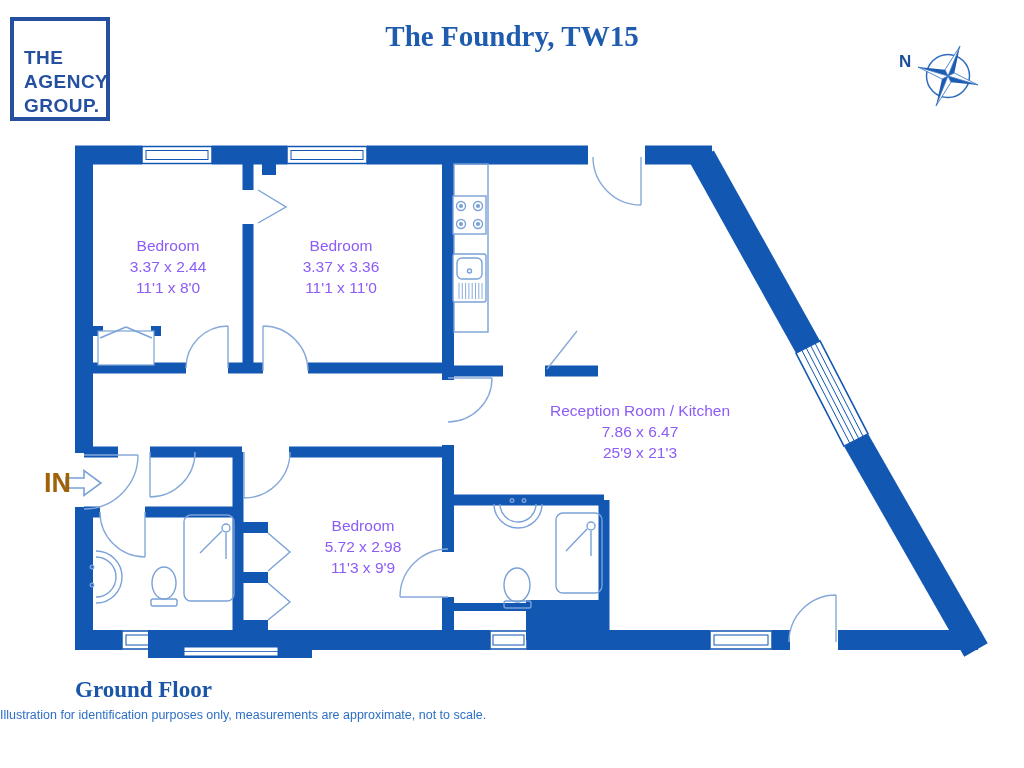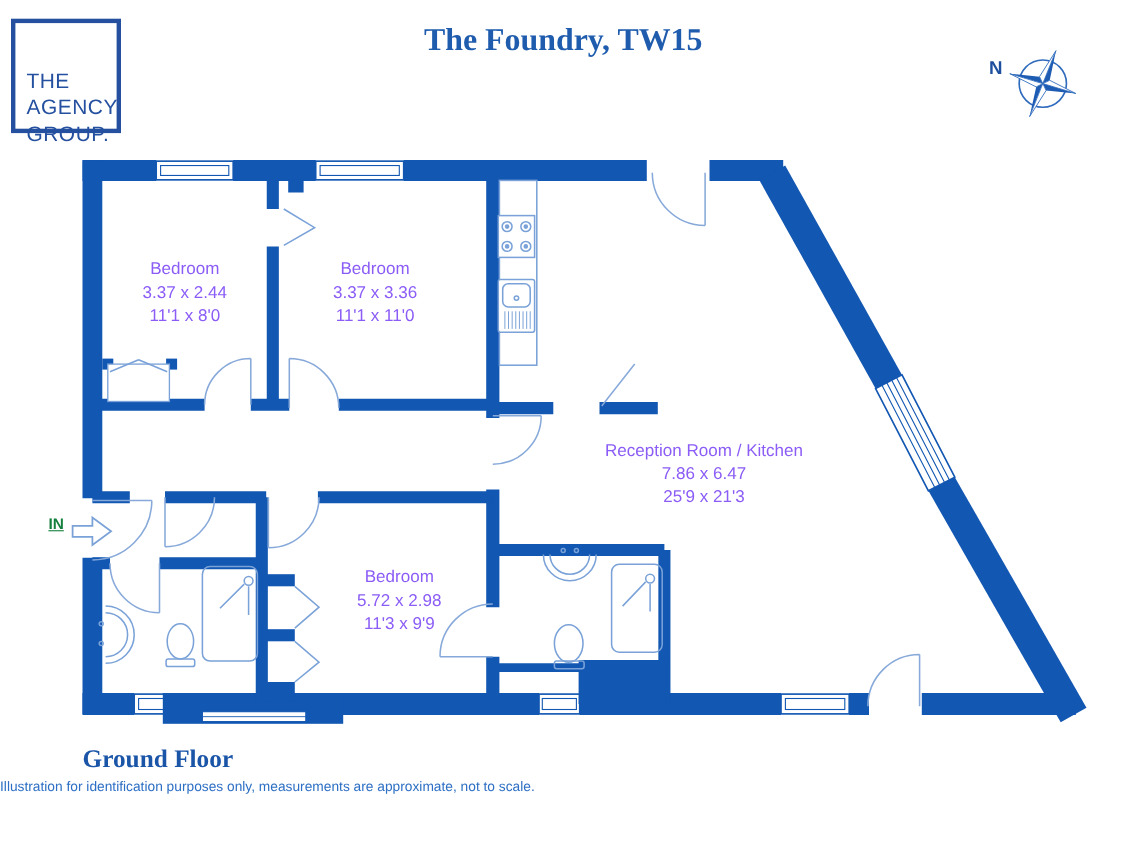--- a/index.html
+++ b/index.html
@@ -2,33 +2,33 @@
 <html><head>
 <meta charset="utf-8">
 <style>
   html,body{margin:0;padding:0;background:#ffffff;}
   .stage{position:relative;width:1024px;height:768px;background:#fff;overflow:hidden;
          font-family:"Liberation Sans",sans-serif;}
   .plan-svg{position:absolute;left:0;top:0;width:1024px;height:768px;}
   
   .logo-box{position:absolute;left:10px;top:17px;width:100px;height:104px;
             border:4px solid #24509f;box-sizing:border-box;color:#24509f;
-            font-weight:normal;font-size:19px;line-height:24px;letter-spacing:.5px;
-            padding:42px 0 0 10px;}
+            font-weight:bold;font-size:19px;line-height:24px;letter-spacing:.5px;
+            padding:25px 0 0 10px;}
   .logo-box span{display:block;}
   .title{position:absolute;left:0;right:0;top:20px;text-align:center;
          font-family:"Liberation Serif",serif;font-weight:bold;font-size:29px;color:#1f5cae;}
   .subtitle{position:absolute;left:0;right:0;top:66px;text-align:center;
             font-size:15px;color:#2d72c8;}
   .north-label{position:absolute;left:899px;top:52px;font-weight:bold;font-size:17px;color:#1d4f9e;}
   
   .room-label{position:absolute;transform:translate(-50%,-50%);text-align:center;
               color:#8b5cf6;font-size:15.5px;line-height:21px;white-space:nowrap;}
   .room-label span{display:block;}
-  .in-label{position:absolute;left:44px;top:468px;font-weight:bold;font-size:14px;color:#15803d;text-decoration:underline;}
+  .in-label{position:absolute;left:44px;top:468px;font-weight:bold;font-size:27px;color:#a16207;}
   .floor-label{position:absolute;left:75px;top:664px;font-family:"Liberation Serif",serif;
                font-weight:bold;font-size:23px;color:#1b55a8;margin-top:13px;}
   .footer{position:absolute;left:0;right:0;top:708px;text-align:left;
           font-size:12.5px;color:#2d6fc4;}
 </style>
 </head>
 <body>
 
 <div class="stage">
 

